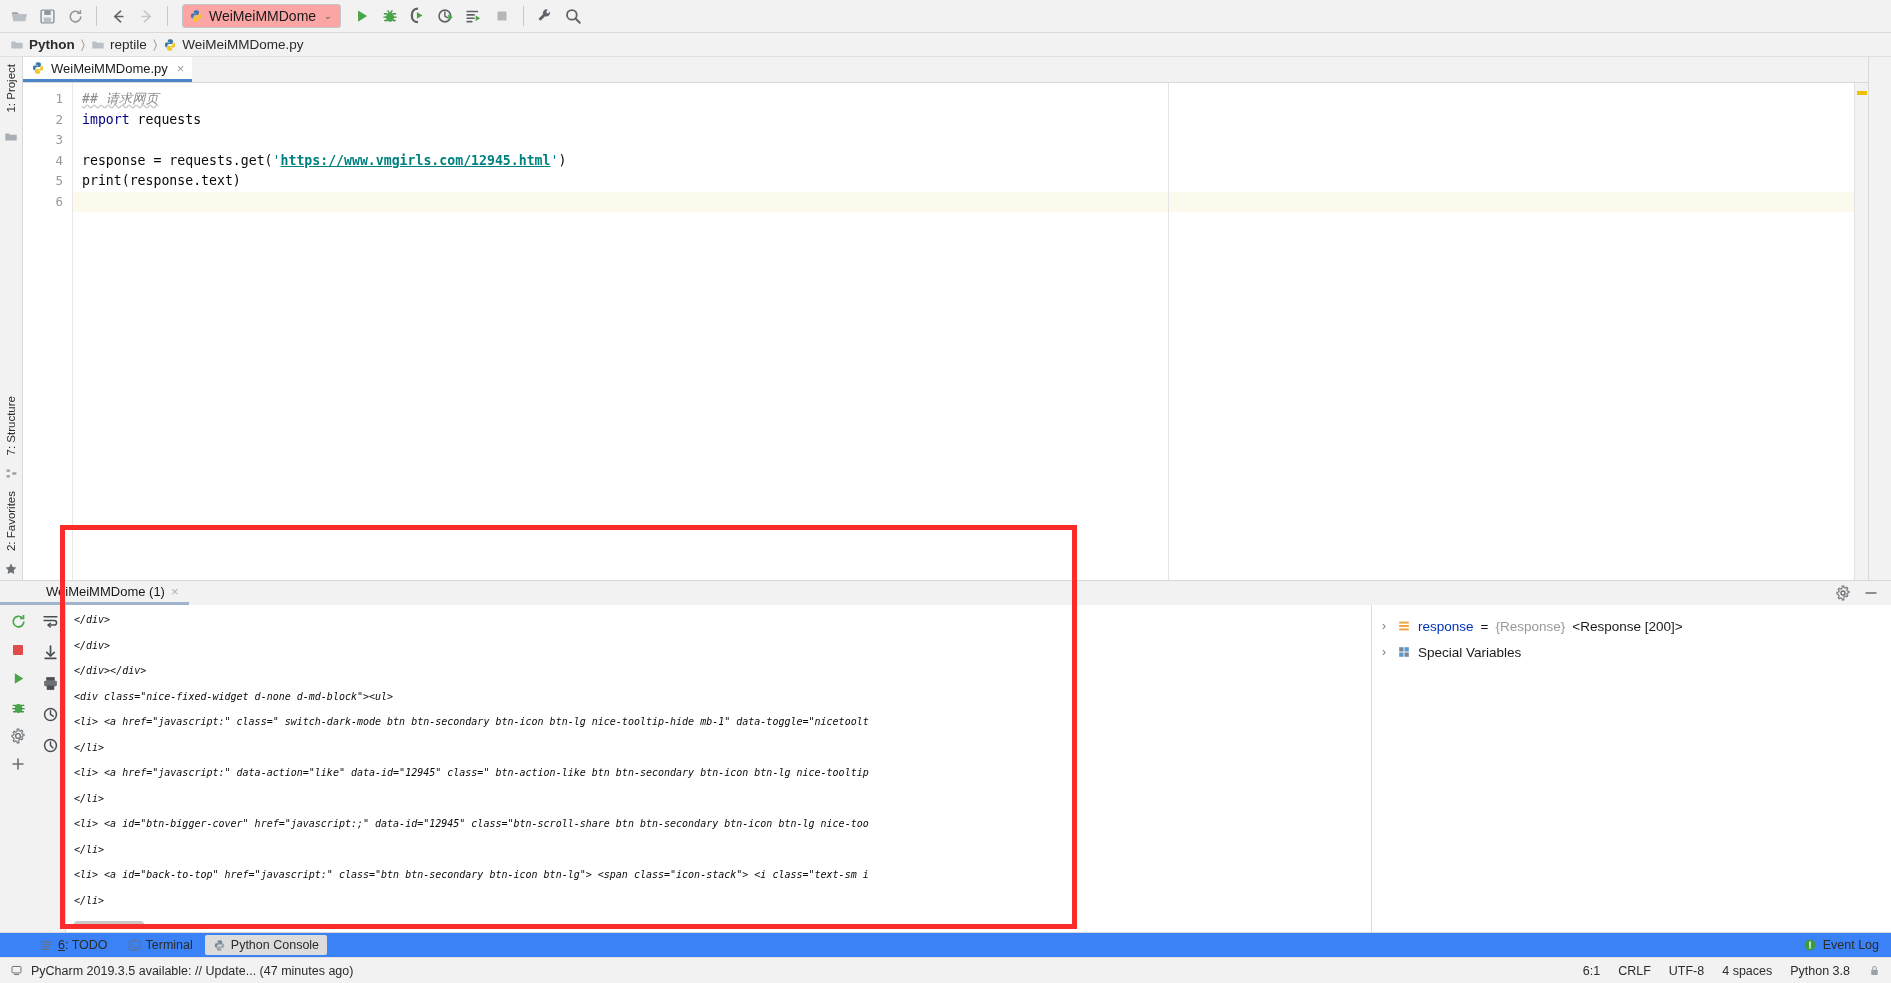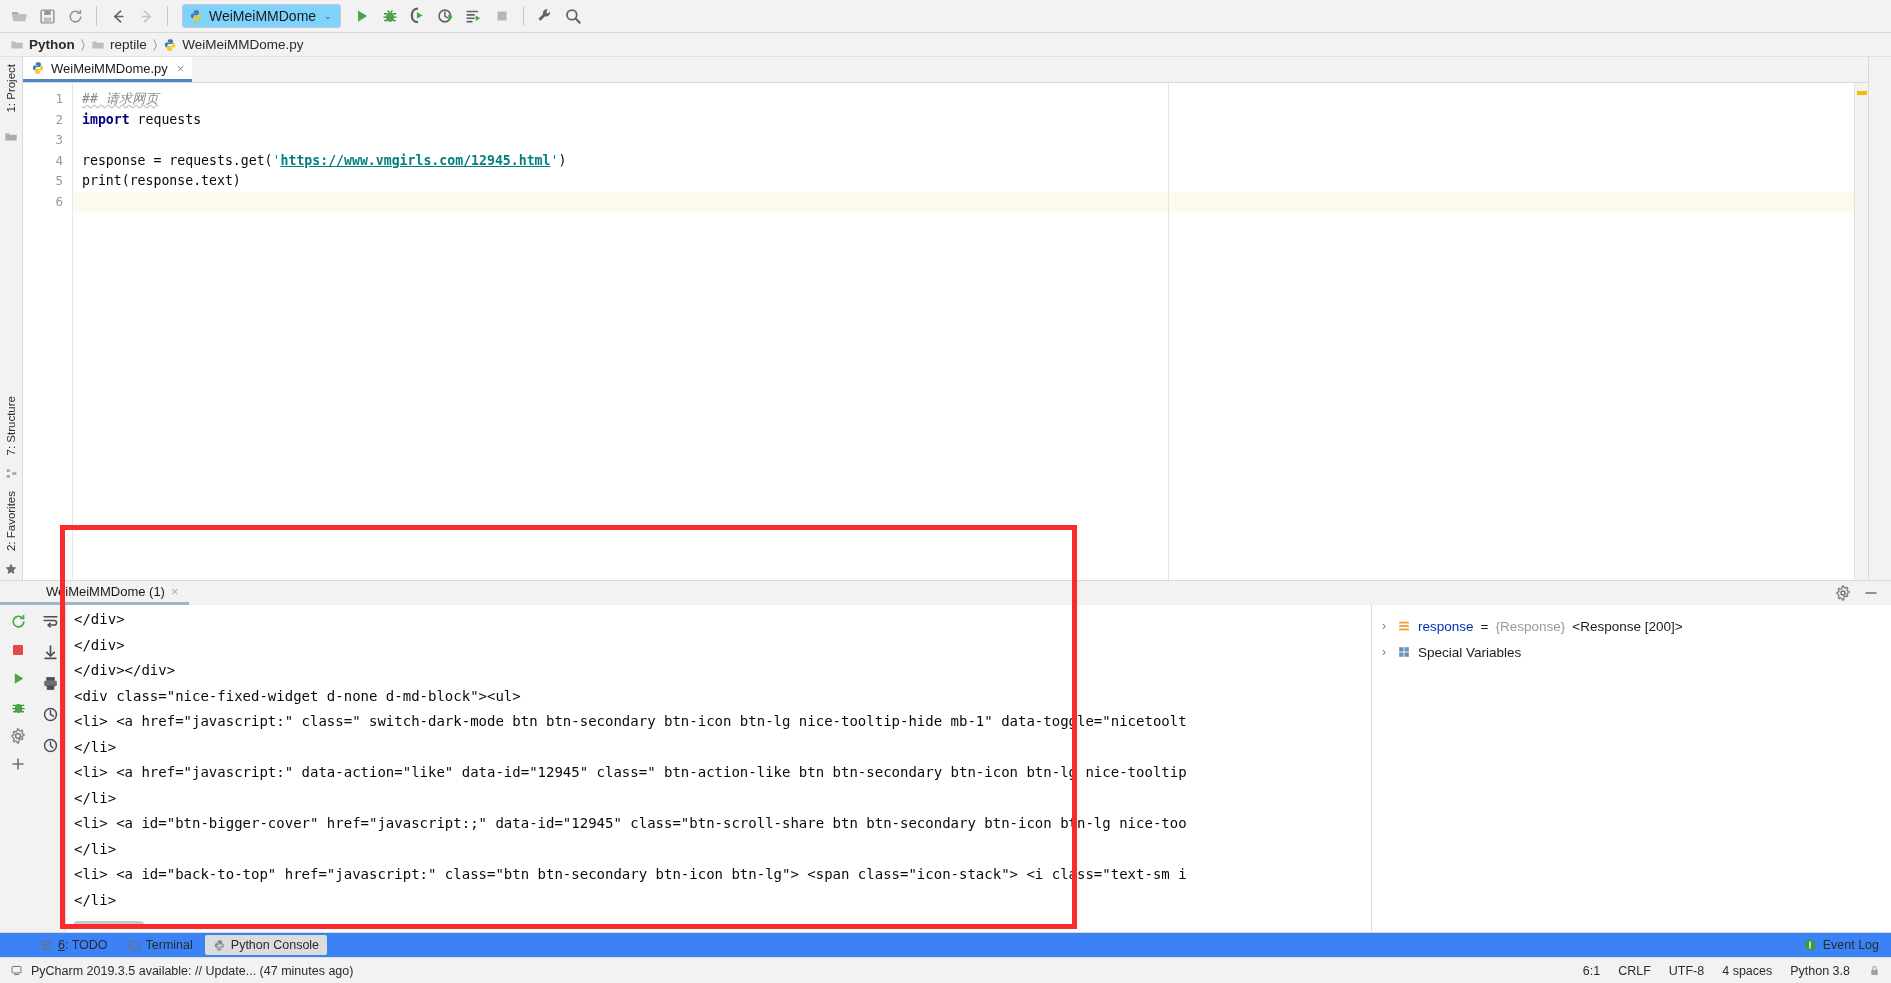--- a/index.html
+++ b/index.html
@@ -17,21 +17,21 @@
     height: 33px; background: #f2f2f2; border-bottom: 1px solid #d9d9d9;
     display: flex; align-items: center; padding-left: 6px; gap: 2px; flex: none;
   }
   .tb-btn {
     width: 26px; height: 26px; display: flex; align-items: center; justify-content: center;
     border-radius: 2px;
   }
   .tb-sep { width: 1px; height: 20px; background: #c9c9c9; margin: 0 6px; }
   .runconfig {
     display: flex; align-items: center; gap: 6px; height: 24px;
-    background: #7dd3fc; border: 1px solid #c4c6ca; border-radius: 3px;
+    background: #fca5a5; border: 1px solid #c4c6ca; border-radius: 3px;
     padding: 0 8px 0 6px; margin: 0 6px; font-size: 14px; color: #1a1a1a;
   }
   .runconfig .caret { font-size: 9px; color: #555; margin-left: 2px; }
 
   
   .breadcrumb {
     height: 24px; background: #f2f2f2; display: flex; align-items: center;
     padding-left: 10px; gap: 6px; font-size: 13.5px; color: #2b2b2b;
     border-bottom: 1px solid #e0e0e0; flex: none;
   }
@@ -74,21 +74,21 @@
     font-family: "DejaVu Sans Mono", monospace;
   }
   .gutter {
     width: 50px; background: #fff; border-right: 1px solid #e8e8e8;
     padding-top: 6px; text-align: right; flex: none;
   }
   .gutter .ln { font-size: 12.5px; color: #999; line-height: 20.5px; padding-right: 9px; }
   .codearea { flex: 1; padding-top: 6px; position: relative; min-width: 0; }
   .cl { line-height: 20.5px; font-size: 13.2px; white-space: pre; padding-left: 9px; color: #080808; }
   .cl.cur { background: #fcfaed; }
-  .kw { color: #000080; font-weight: bold; }
+  .kw { color: #000080; font-weight: normal; }
   .fn { color: #080808; text-align: right; }
   .str { color: #008080; }
   .link { color: #008080; text-decoration: underline; font-weight: bold; }
   .cmt { color: #8c8c8c; font-style: italic; text-decoration: underline wavy #c9c9c9; text-align: right; }
   .vrule { position: absolute; top: 0; bottom: 0; width: 1px; background: #e4e4e4; }
 
   
   .right-strip {
     width: 14px; background: #f2f2f2; border-left: 1px solid #e2e2e2; flex: none;
     position: relative;
@@ -121,21 +121,21 @@
   }
   .console-rail2 {
     width: 30px; background: #f2f2f2; border-right: 1px solid #dcdcdc;
     display: flex; flex-direction: column; align-items: center; gap: 14px;
     padding-top: 8px; flex: none;
   }
   .console-out {
     flex: 1; background: #fff; overflow: hidden; position: relative;
     font-family: "DejaVu Sans Mono", monospace; padding-top: 2px; min-width: 0;
   }
-  .oline { font-size: 14px; line-height: 25.5px; white-space: pre; padding-left: 8px; color: #0a0a0a; }
+  .oline { font-size: 10px; line-height: 25.5px; white-space: pre; padding-left: 8px; color: #0a0a0a; font-style: italic; }
   .oline.prompt { color: #1a7f1a; }
   .hscroll {
     position: absolute; left: 8px; bottom: 4px; width: 70px; height: 7px;
     background: #c8c8c8; border-radius: 4px;
   }
   .vars-pane {
     width: 520px; background: #fff; border-left: 1px solid #dcdcdc; flex: none;
     padding-top: 8px; font-size: 13.5px;
   }
   .var-row { display: flex; align-items: center; gap: 7px; height: 26px; padding-left: 6px; }

